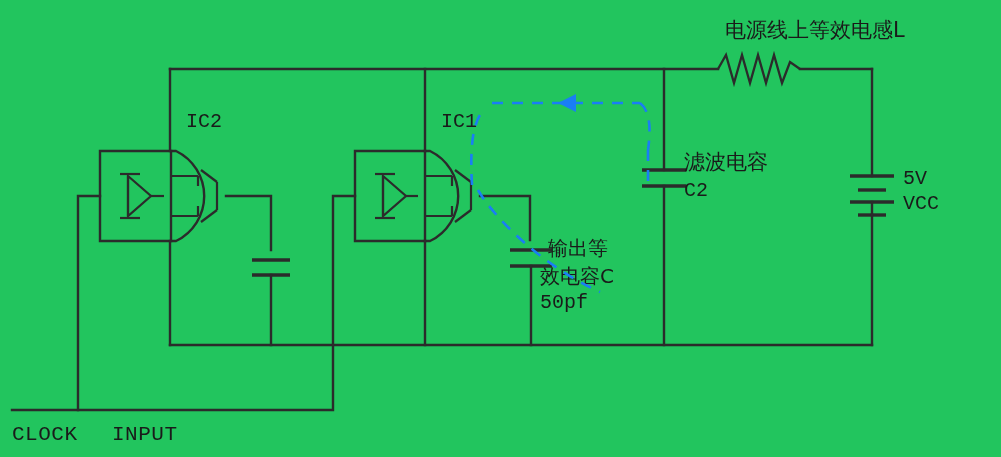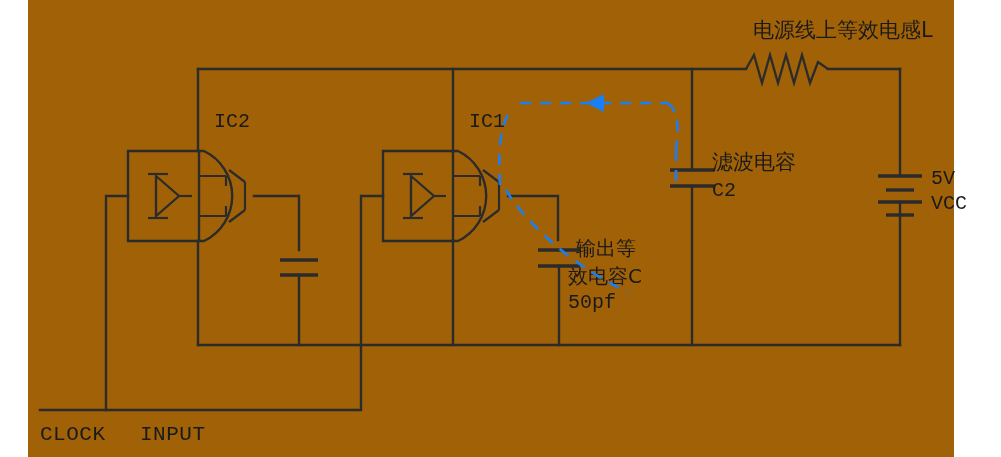--- a/index.html
+++ b/index.html
@@ -1,18 +1,18 @@
 <!DOCTYPE html>
 <html><head>
 <meta charset="utf-8">
 <style>
   html,body{margin:0;padding:0;background:#ffffff;}
   body{width:1001px;height:457px;overflow:hidden;
        font-family:"Liberation Sans",sans-serif;}
-  #canvas{position:relative;width:926px;height:457px;background:#a16207;margin-left:28px;}
+  #canvas{position:relative;width:1001px;height:457px;background:#22c55e;}
   svg{display:block;}
   .wire{stroke:#2b2b2b;stroke-width:2.4;fill:none;stroke-linecap:square;}
   .gate{stroke:#2b2b2b;stroke-width:2.4;fill:none;}
   .gatethin{stroke:#2b2b2b;stroke-width:2.2;fill:none;}
   .plate{stroke:#2b2b2b;stroke-width:3.4;fill:none;stroke-linecap:butt;}
   .coil{stroke:#2b2b2b;stroke-width:2.3;fill:none;stroke-linejoin:miter;}
   .loop{stroke:#1a7ef5;stroke-width:2.6;fill:none;
         stroke-dasharray:11 9;stroke-linecap:butt;}
   .arrow{fill:#1a7ef5;}
   .lbl{font-family:"Liberation Serif",serif;font-size:21px;fill:#1a1a1a;

